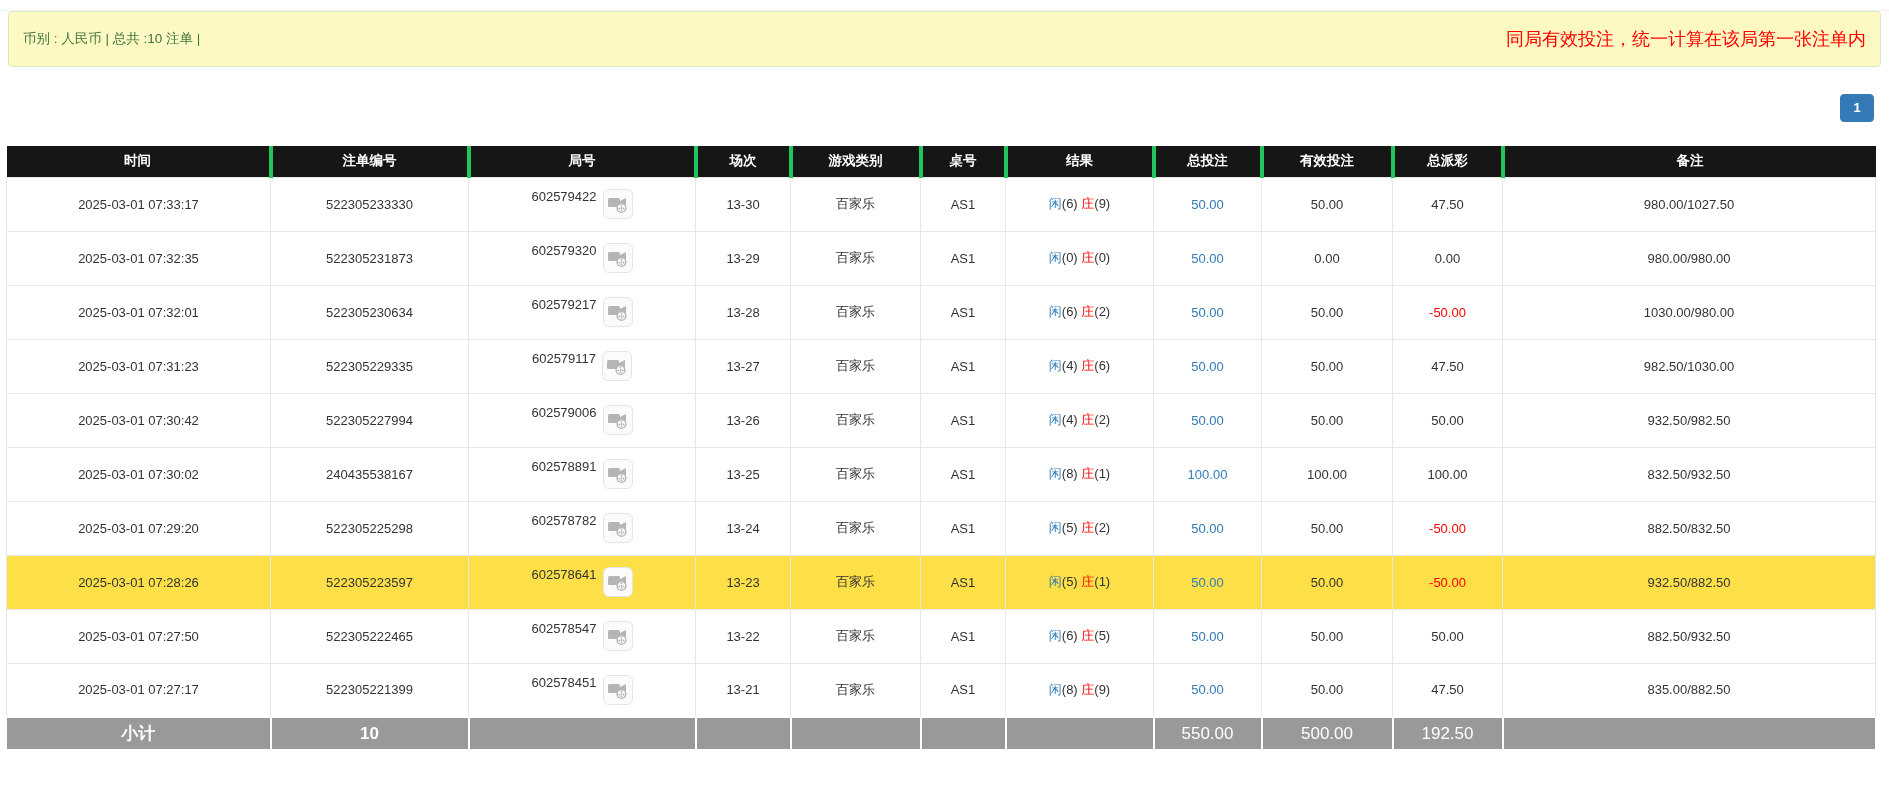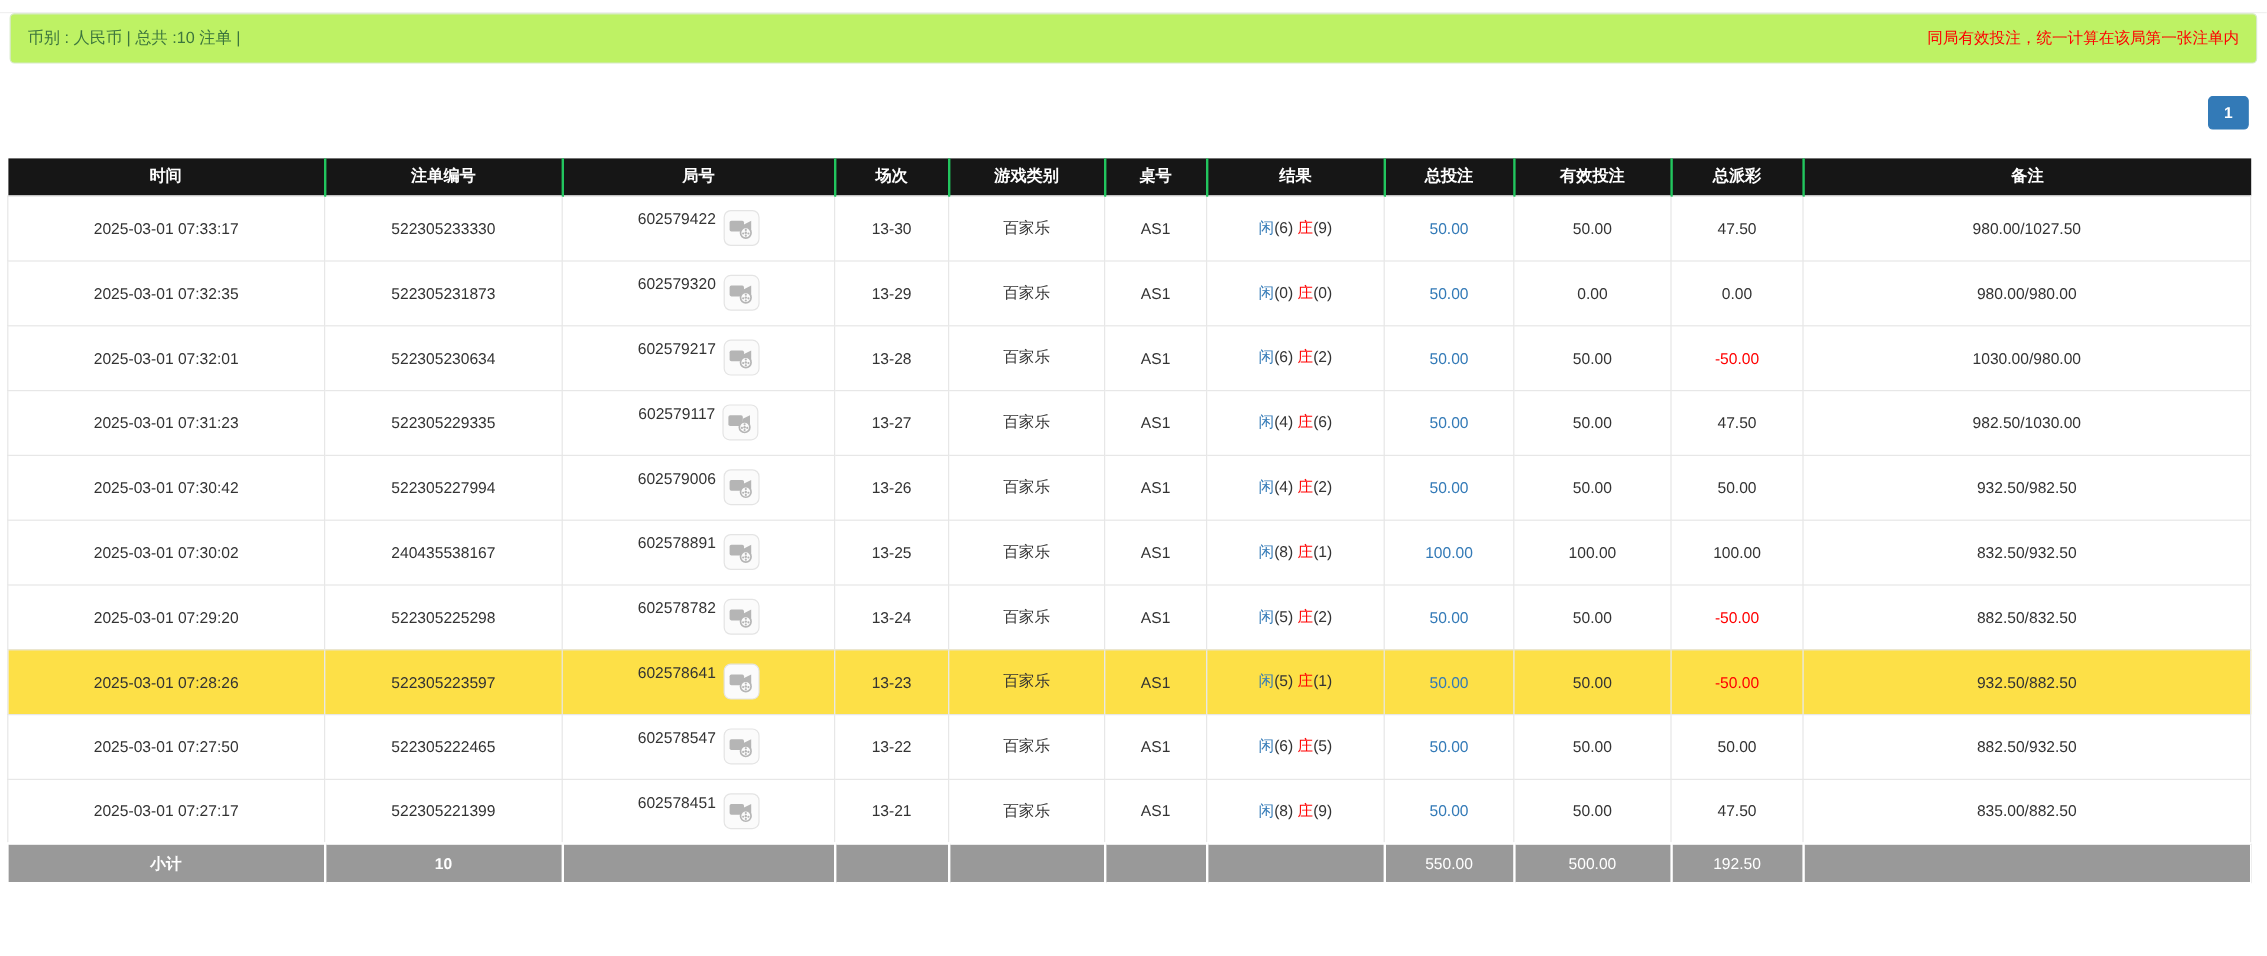--- a/index.html
+++ b/index.html
@@ -1,50 +1,50 @@
 <!DOCTYPE html>
 <html><head>
 <meta charset="utf-8">
 <style>
   * { box-sizing: border-box; margin: 0; padding: 0; }
   html,body { width:1889px; height:797px; background:#fff; overflow:hidden;
     font-family:"Liberation Sans","DejaVu Sans",sans-serif; }
 
   .top-strip { height:11px; background:#fff; border-bottom:1px solid #f0f0f0; }
 
-  .info-bar { margin:0 8px; height:42px; background:#bef264; border:1px solid #d6e9c6;
+  .info-bar { margin:0 8px; height:56px; background:#fef9c3; border:1px solid #d6e9c6;
     border-radius:4px; display:flex; align-items:center; justify-content:space-between;
     padding:0 14px; }
   .info-bar .summary { color:#3c763d; font-size:13.5px; }
-  .info-bar .notice { color:#ff0000; font-size:13px; }
+  .info-bar .notice { color:#ff0000; font-size:18px; }
 
   .pager-row { margin-top:27px; height:28px; display:flex; justify-content:flex-end;
     padding-right:15px; }
   .page-btn { min-width:34px; height:28px; background:#337ab7; border:1px solid #337ab7;
     color:#fff; font-size:13px; font-weight:bold; border-radius:4px; text-align:center;
     line-height:26px; cursor:pointer; }
 
   table.report { margin:24px 0 0 6px; width:1870px; border-collapse:collapse;
     table-layout:fixed; font-size:13px; color:#333; }
   thead th { background:#161616; color:#fff; font-weight:bold; font-size:13.5px;
     height:31px; text-align:center; }
-  thead th + th { border-left:2px solid #22c55e; }
+  thead th + th { border-left:4px solid #22c55e; }
   tbody td { height:54px; text-align:center; border:1px solid #e7e7e7; background:#fff;
     vertical-align:middle; }
   tbody tr.hl td { background:#fde047; }
   td a.betlink { color:#337ab7; text-decoration:none; cursor:pointer; }
   .res-player { color:#337ab7; }
   .res-banker { color:#ff0000; }
   td.neg, span.neg, [data-field="payout"].neg { color:#ff0000; }
   .round-wrap { display:inline-flex; gap:6px; justify-content:center; }
   .video-btn { width:30px; height:30px; background:#fbfbfb; border:1px solid #e4e4e4;
     border-radius:6px; display:inline-flex; align-items:center; justify-content:center;
     cursor:pointer; padding:0; }
   tfoot td { background:#999999; color:#fff; height:33px; text-align:center;
-    border:2px solid #fff; font-size:13px; }
+    border:2px solid #fff; font-size:17px; }
   tfoot td:first-child { border-left:1px solid #fff; }
   tfoot td:last-child { border-right:1px solid #fff; }
   tfoot tr + tr td { border-top:4px solid #fff; }
   tfoot .flabel, tfoot .fcount { font-weight:bold; }
 </style>
 </head>
 <body>
 
 <div class="top-strip"></div>
 

